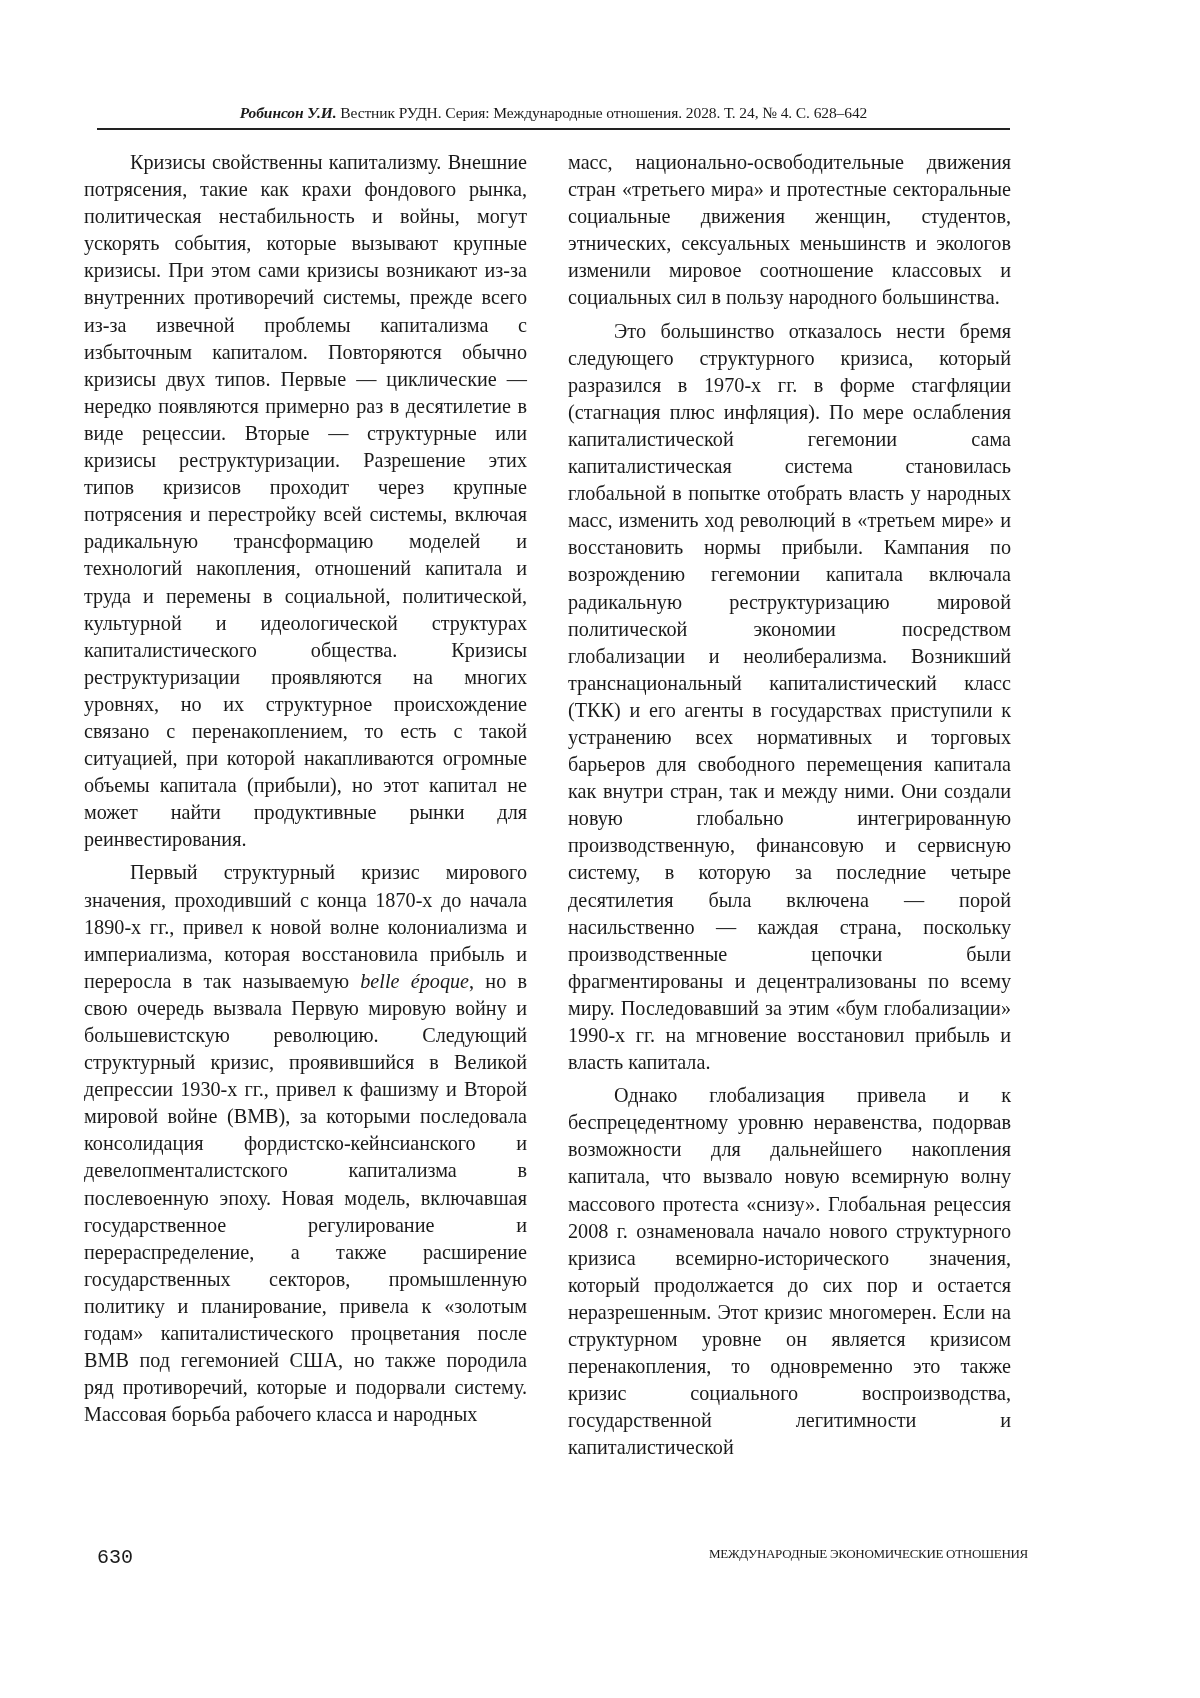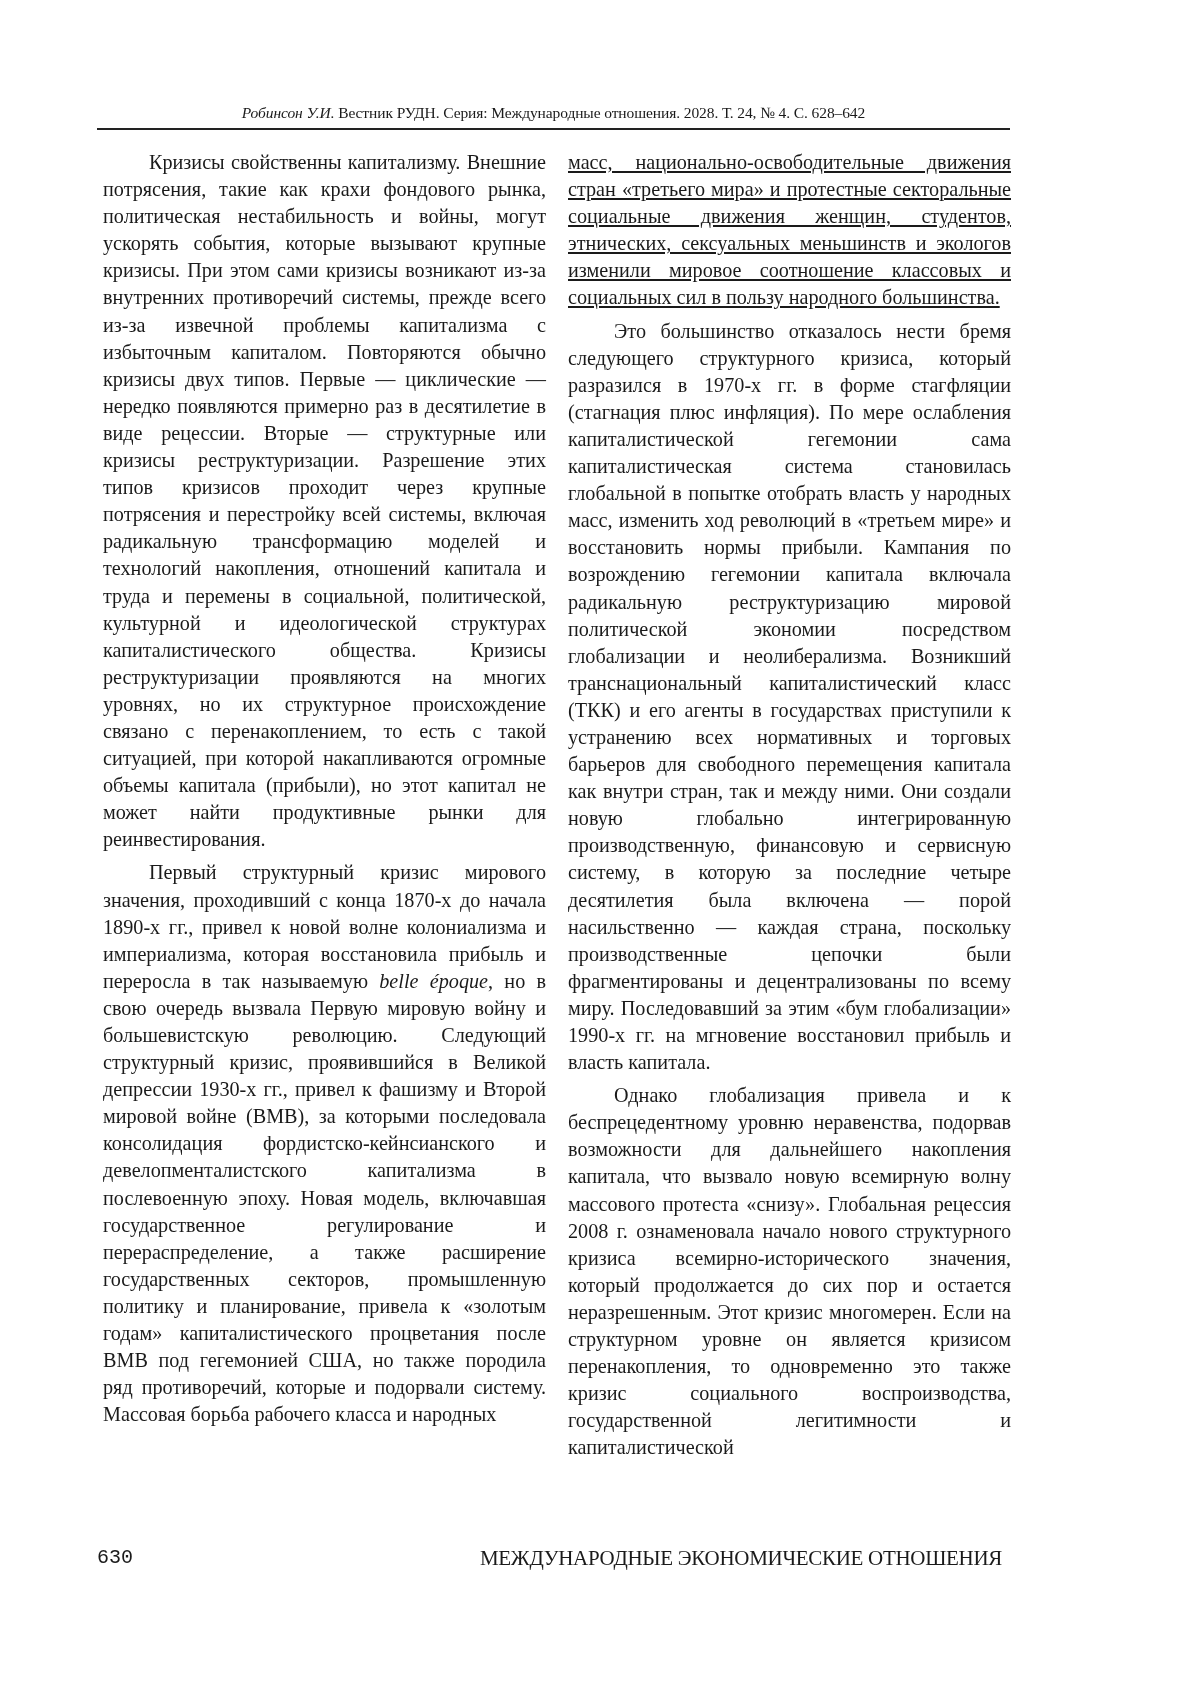--- a/index.html
+++ b/index.html
@@ -1,31 +1,31 @@
 <!DOCTYPE html>
 <html><head>
 <meta charset="utf-8">
 <style>
   html, body { margin: 0; padding: 0; background: #ffffff; }
   body { width: 1200px; height: 1698px; position: relative; overflow: hidden;
          font-family: "Liberation Serif", "DejaVu Serif", serif; color: #1a1a1a; }
   .running-head { position: absolute; left: 97px; width: 913px; top: 104px;
                   text-align: center; font-size: 15.5px; letter-spacing: -0.1px; }
-  .running-head em { font-style: italic; }
+  .running-head em { font-style: italic; font-weight: bold; }
   .head-rule { position: absolute; left: 97px; width: 913px; top: 128px; height: 0;
                border-top: 2px solid #222; }
   .column { position: absolute; top: 149px; width: 443px; font-size: 20.2px;
             line-height: 27.1px; text-align: justify; hyphens: manual; }
-  .col-left { left: 103px; font-family: Liberation Serif, serif; }
+  .col-left { left: 84px; font-family: Liberation Serif, serif; }
   .col-right { left: 568px; }
   .column p { margin: 0 0 6px 0; text-indent: 46px; }
-  .column p.cont { text-indent: 0; text-decoration: underline; }
+  .column p.cont { text-indent: 0; }
   .column em { font-style: italic; }
   .footer-page { position: absolute; left: 97px; top: 1546px; font-size: 20px; font-family: Liberation Mono, monospace; }
-  .footer-section { position: absolute; right: 198px; top: 1546px; font-size: 21px;
+  .footer-section { position: absolute; right: 172px; top: 1546px; font-size: 13px;
                     letter-spacing: -0.3px; }
 </style>
 </head>
 <body>
 
 <div class="running-head"><em>Робинсон У.И.</em> <span>Вестник РУДН. Серия: Международные отношения. 2028. Т. 24, № 4. С. 628–642</span></div>
 <div class="head-rule"></div>
 
 <div class="column col-left">
   <p>Кризисы свойственны капитализму. Внешние потрясения, такие как крахи фондового рынка, политическая нестабильность и войны, могут ускорять события, которые вызывают крупные кризисы. При этом сами кризисы возникают из-за внутренних противоречий системы, прежде всего из-за извечной проблемы капитализма с избыточным капиталом. Повторяются обычно кризисы двух типов. Первые — циклические — нередко появляются примерно раз в десятилетие в виде рецессии. Вторые — структурные или кризисы реструктуризации. Разрешение этих типов кризисов проходит через крупные потрясения и перестройку всей системы, включая радикальную трансформацию моделей и технологий накопления, отношений капитала и труда и перемены в социальной, политической, культурной и идеологической структурах капиталистического общества. Кризисы реструктуризации проявляются на многих уровнях, но их структурное происхождение связано с перенакоплением, то есть с такой ситуацией, при которой накапливаются огромные объемы капитала (прибыли), но этот капитал не может найти продуктивные рынки для реинвестирования.</p>

